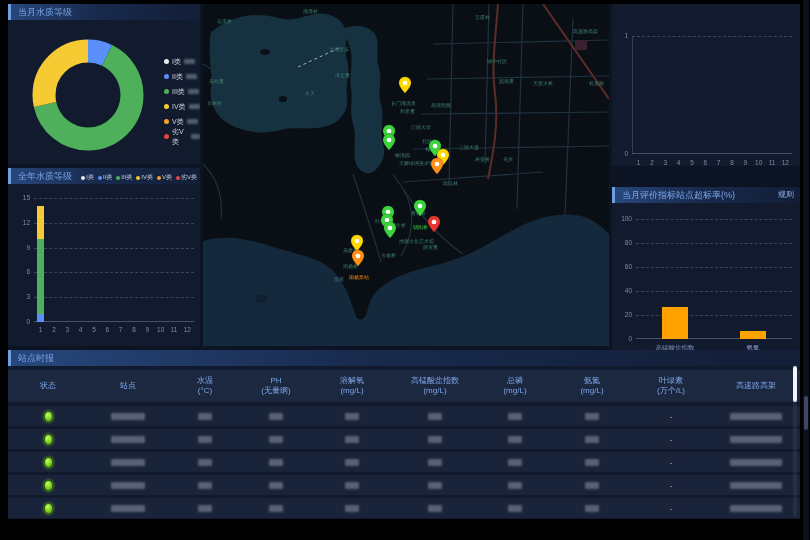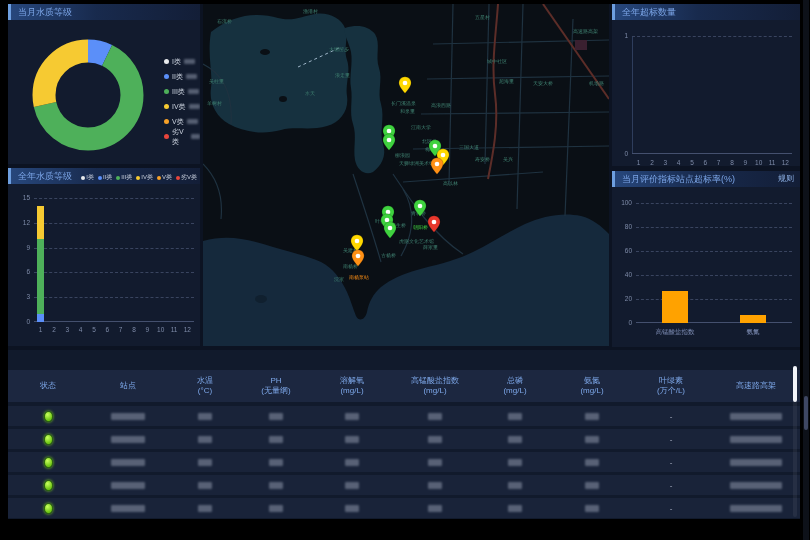--- a/index.html
+++ b/index.html
@@ -36,21 +36,21 @@
 
   
   #map { left:195px; top:0; width:406px; height:342px; background:#0a0f15; }
   #mapSvg { position:absolute; left:0; top:0; }
   .mlab { position:absolute; font-size:5px; color:#3f8070; white-space:nowrap; pointer-events:none; }
   .pin { position:absolute; width:14px; height:18px; cursor:pointer; }
   .pinlab { position:absolute; font-size:5px; white-space:nowrap; }
 
   
   #p3 { left:604px; top:0; width:188px; height:162px; }
-  #p4 { left:604px; top:167px; width:188px; height:176px; }
+  #p4 { left:604px; top:183px; width:188px; height:176px; }
   .axisL { position:absolute; left:0; top:0; bottom:0; border-left:1px solid #2e3d5c; }
   .catlab { position:absolute; font-size:6.5px; color:#8090b8; text-align:center; }
 
   
   #p5 { left:0; top:346px; width:792px; height:169px; background:#111a2c; }
   #thead { position:absolute; left:0; top:20px; width:792px; height:32px; background:#1c2740;
     display:grid; align-items:center; }
   .hcell { text-align:center; font-size:8px; color:#7da7e8; line-height:1.25; }
   .trow { position:absolute; left:0; width:792px; height:20px; background:#192339;
     display:grid; align-items:center; cursor:pointer; }
@@ -308,21 +308,20 @@
             <circle cx="12" cy="11.5" r="4" fill="#ffffff"></circle>
           </svg></div>
         <div class="pin" style="left: 148px; top: 245px;"><svg width="14" height="18" viewBox="0 0 24 30">
             <path d="M12 1 C6 1 1.5 5.8 1.5 11.6 C1.5 18.5 12 29 12 29 C12 29 22.5 18.5 22.5 11.6 C22.5 5.8 18 1 12 1 Z" fill="#ff9015" stroke="rgba(0,0,0,0.35)"></path>
             <circle cx="12" cy="11.5" r="4" fill="#ffffff"></circle>
           </svg></div>
       </div>
   </div>
 
   <div class="panel" id="p3">
-    <div class="phead">全年超标数量</div>
     <div class="plot" id="exceedPlot" style="left:20px; top:32px; width:160px; height:118px;">
         <div class="axisL"></div>
         <div class="ylab" style="left: -20px; top: 114px;">0</div>
         <div class="gline" style="top: 0px;"></div>
         <div class="ylab" style="left: -20px; top: -4px;">1</div>
         <div class="baseline"></div>
         <div class="xlab" style="left: -0.333333px; top: 123px;">1</div>
         <div class="xlab" style="left: 13px; top: 123px;">2</div>
         <div class="xlab" style="left: 26.3333px; top: 123px;">3</div>
         <div class="xlab" style="left: 39.6667px; top: 123px;">4</div>
@@ -356,20 +355,21 @@
         <div class="ylab" style="left: -20px; top: -4px;">100</div>
         <div class="baseline"></div>
         <div class="vbar" style="left: 26px; width: 26px; top: 87.6px; height: 32.4px; background: rgb(255, 162, 0);"></div>
         <div class="catlab" style="left: -1px; width: 80px; top: 125px;">高锰酸盐指数</div>
         <div class="vbar" style="left: 104px; width: 26px; top: 111.6px; height: 8.4px; background: rgb(255, 162, 0);"></div>
         <div class="catlab" style="left: 77px; width: 80px; top: 125px;">氨氮</div>
       </div>
   </div>
 
   <div class="panel" id="p5">
+    <div class="phead">站点时报</div>
     <div id="thead" style="grid-template-columns: 80px 80px 74px 68px 84px 82px 78px 76px 82px 88px;">
         <div class="hcell">
           <div>状态</div>
         </div>
         <div class="hcell">
           <div>站点</div>
         </div>
         <div class="hcell">
           <div>水温</div>
           <div>(°C)</div>

